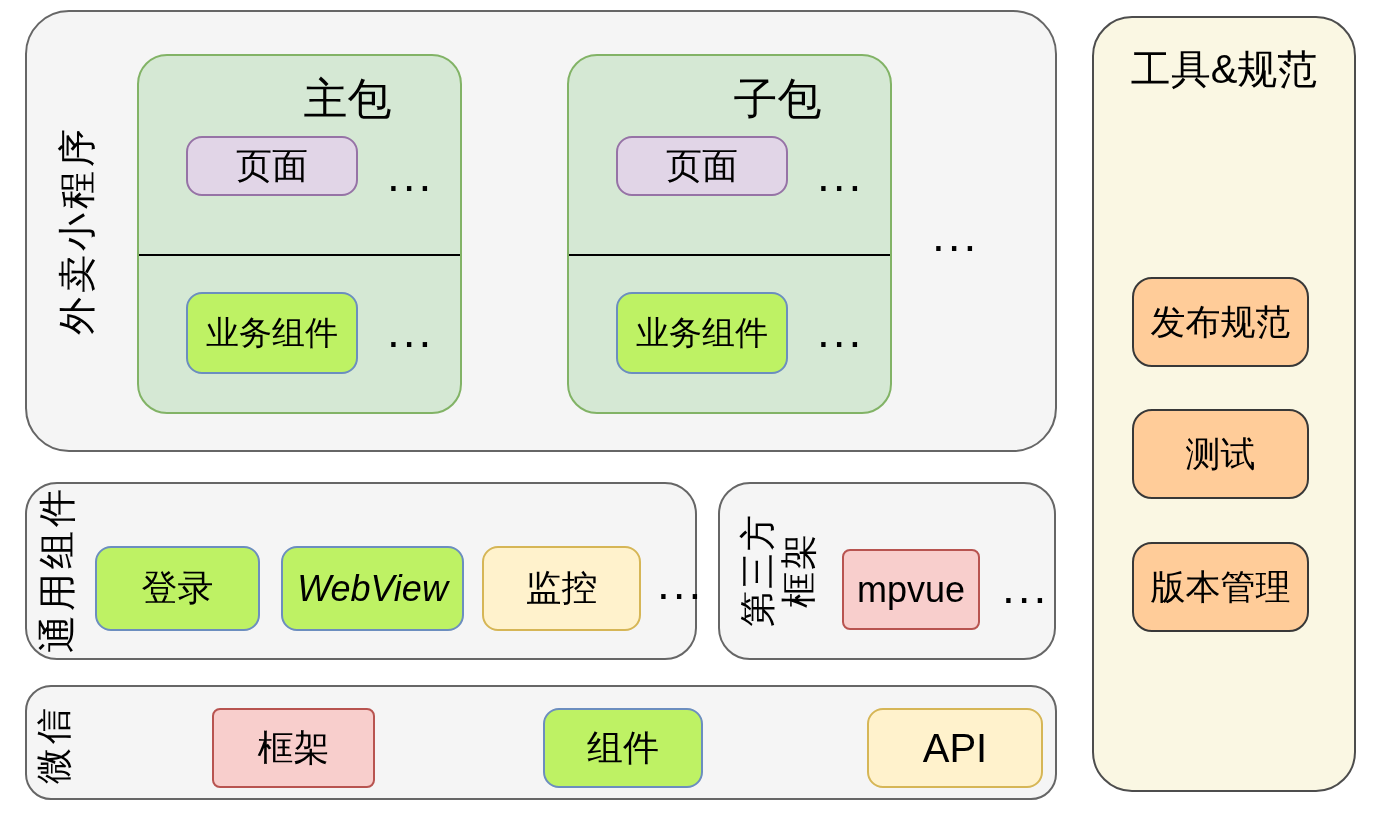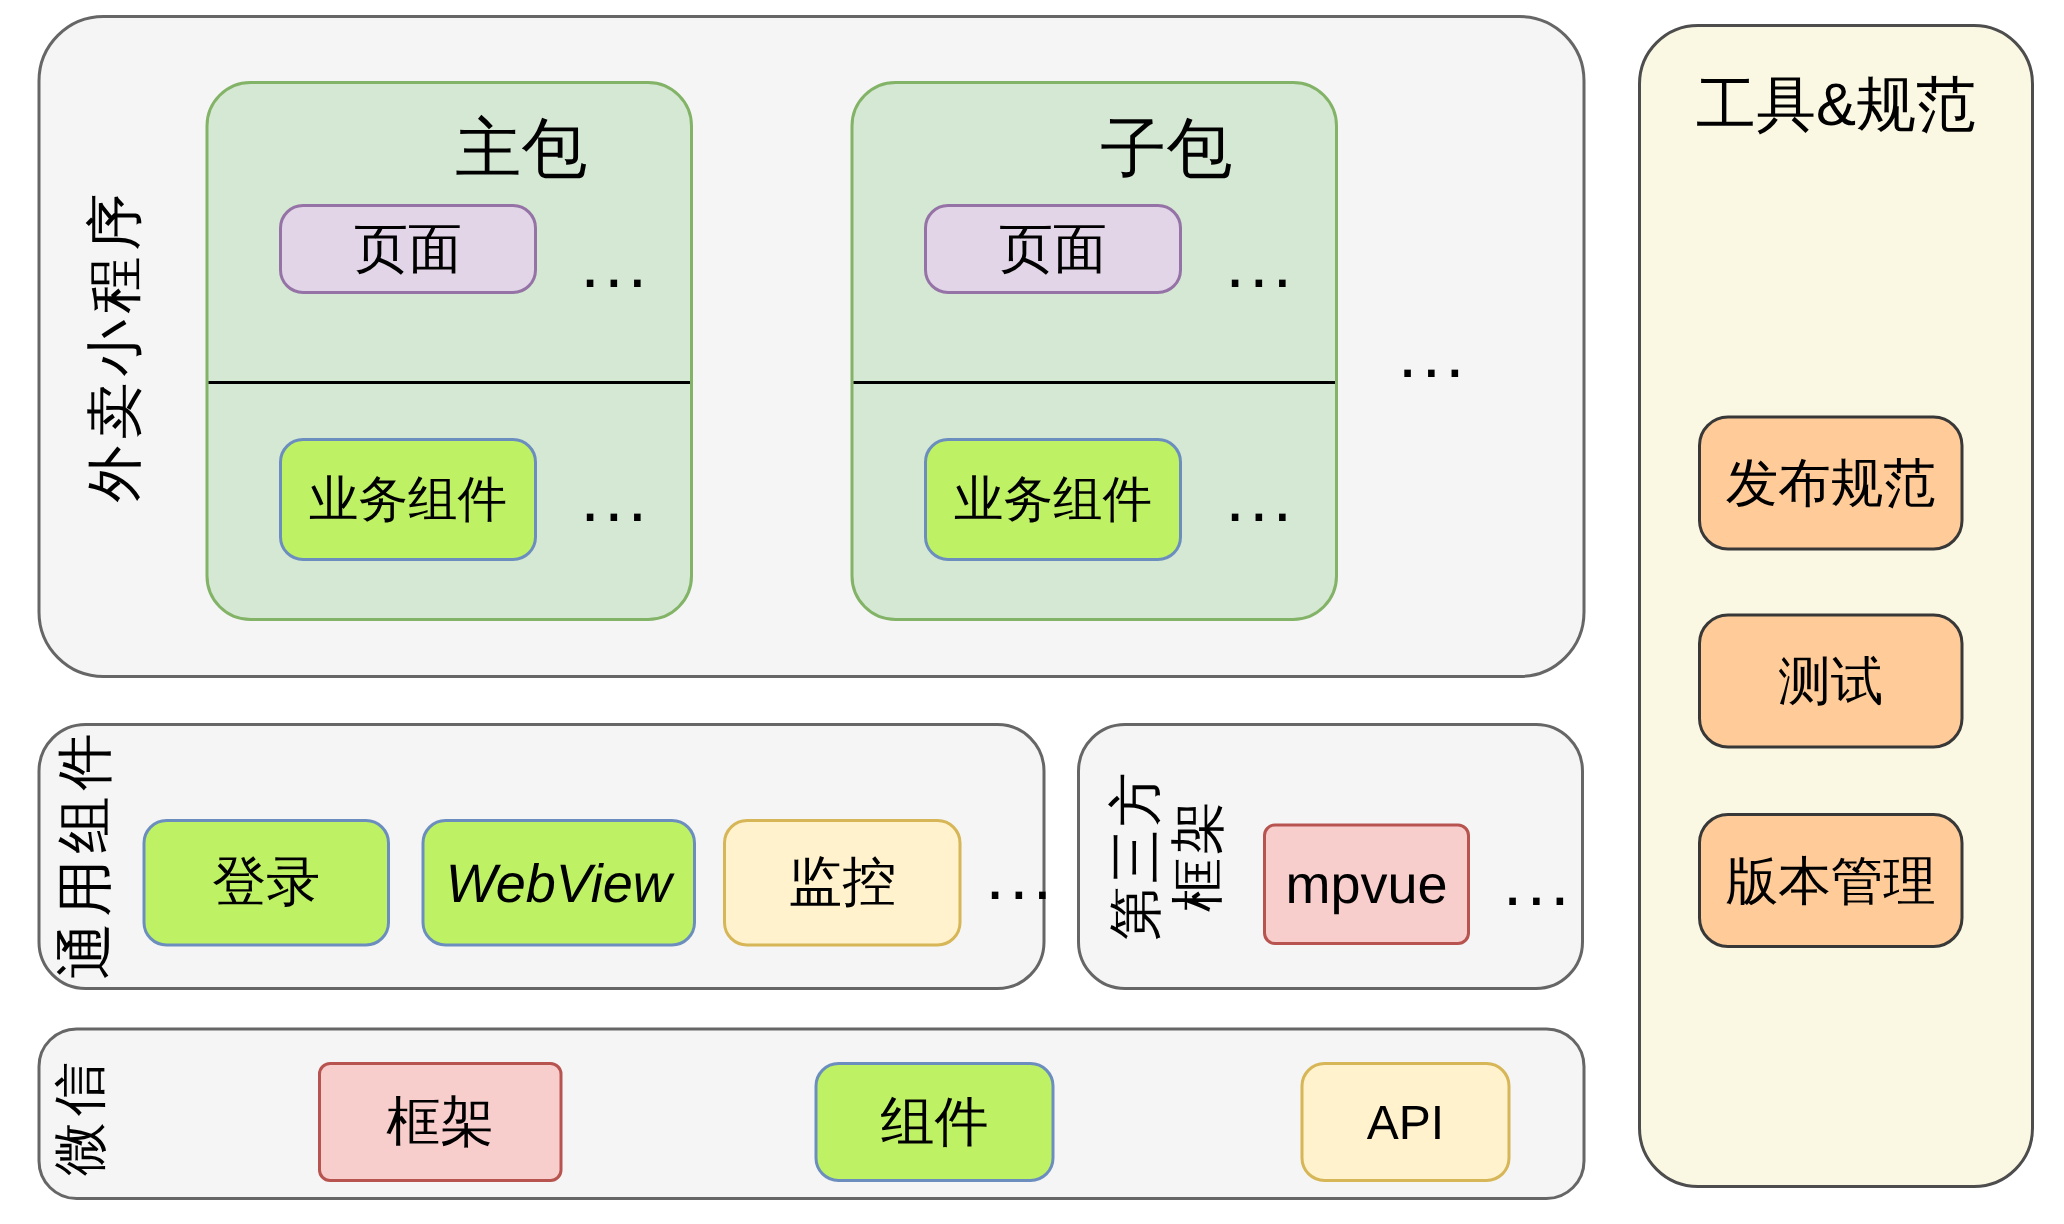--- a/index.html
+++ b/index.html
@@ -83,21 +83,21 @@
   #common .item-1 { left: 68px;  top: 62px; width: 165px; height: 85px; }
   #common .item-2 { left: 254px; top: 62px; width: 183px; height: 85px; font-style: italic; }
   #common .item-3 { left: 455px; top: 62px; width: 159px; height: 85px; }
   #common .panel-more { left: 630px; top: 76px; }
 
   #thirdparty .item-1 { left: 122px; top: 65px; width: 138px; height: 81px; }
   #thirdparty .panel-more { left: 282px; top: 80px; }
 
   #wechat .item-1 { left: 185px; top: 21px; width: 163px; height: 80px; }
   #wechat .item-2 { left: 516px; top: 21px; width: 160px; height: 80px; }
-  #wechat .item-3 { left: 840px; top: 21px; width: 140px; height: 80px; font-size: 32px; }
+  #wechat .item-3 { left: 840px; top: 21px; width: 176px; height: 80px; font-size: 40px; }
 
   #tools .tools-title {
     position: absolute; top: 24px; left: 0; width: 100%;
     text-align: center; font-size: 40px;
   }
   #tools .tool-box { left: 38px; width: 177px; height: 90px; font-size: 35px; }
   #tools .tool-1 { top: 126px; }
   #tools .tool-2 { top: 259px; }
   #tools .tool-3 { top: 391px; }
   #tools .tool-4 { top: 524px; }

